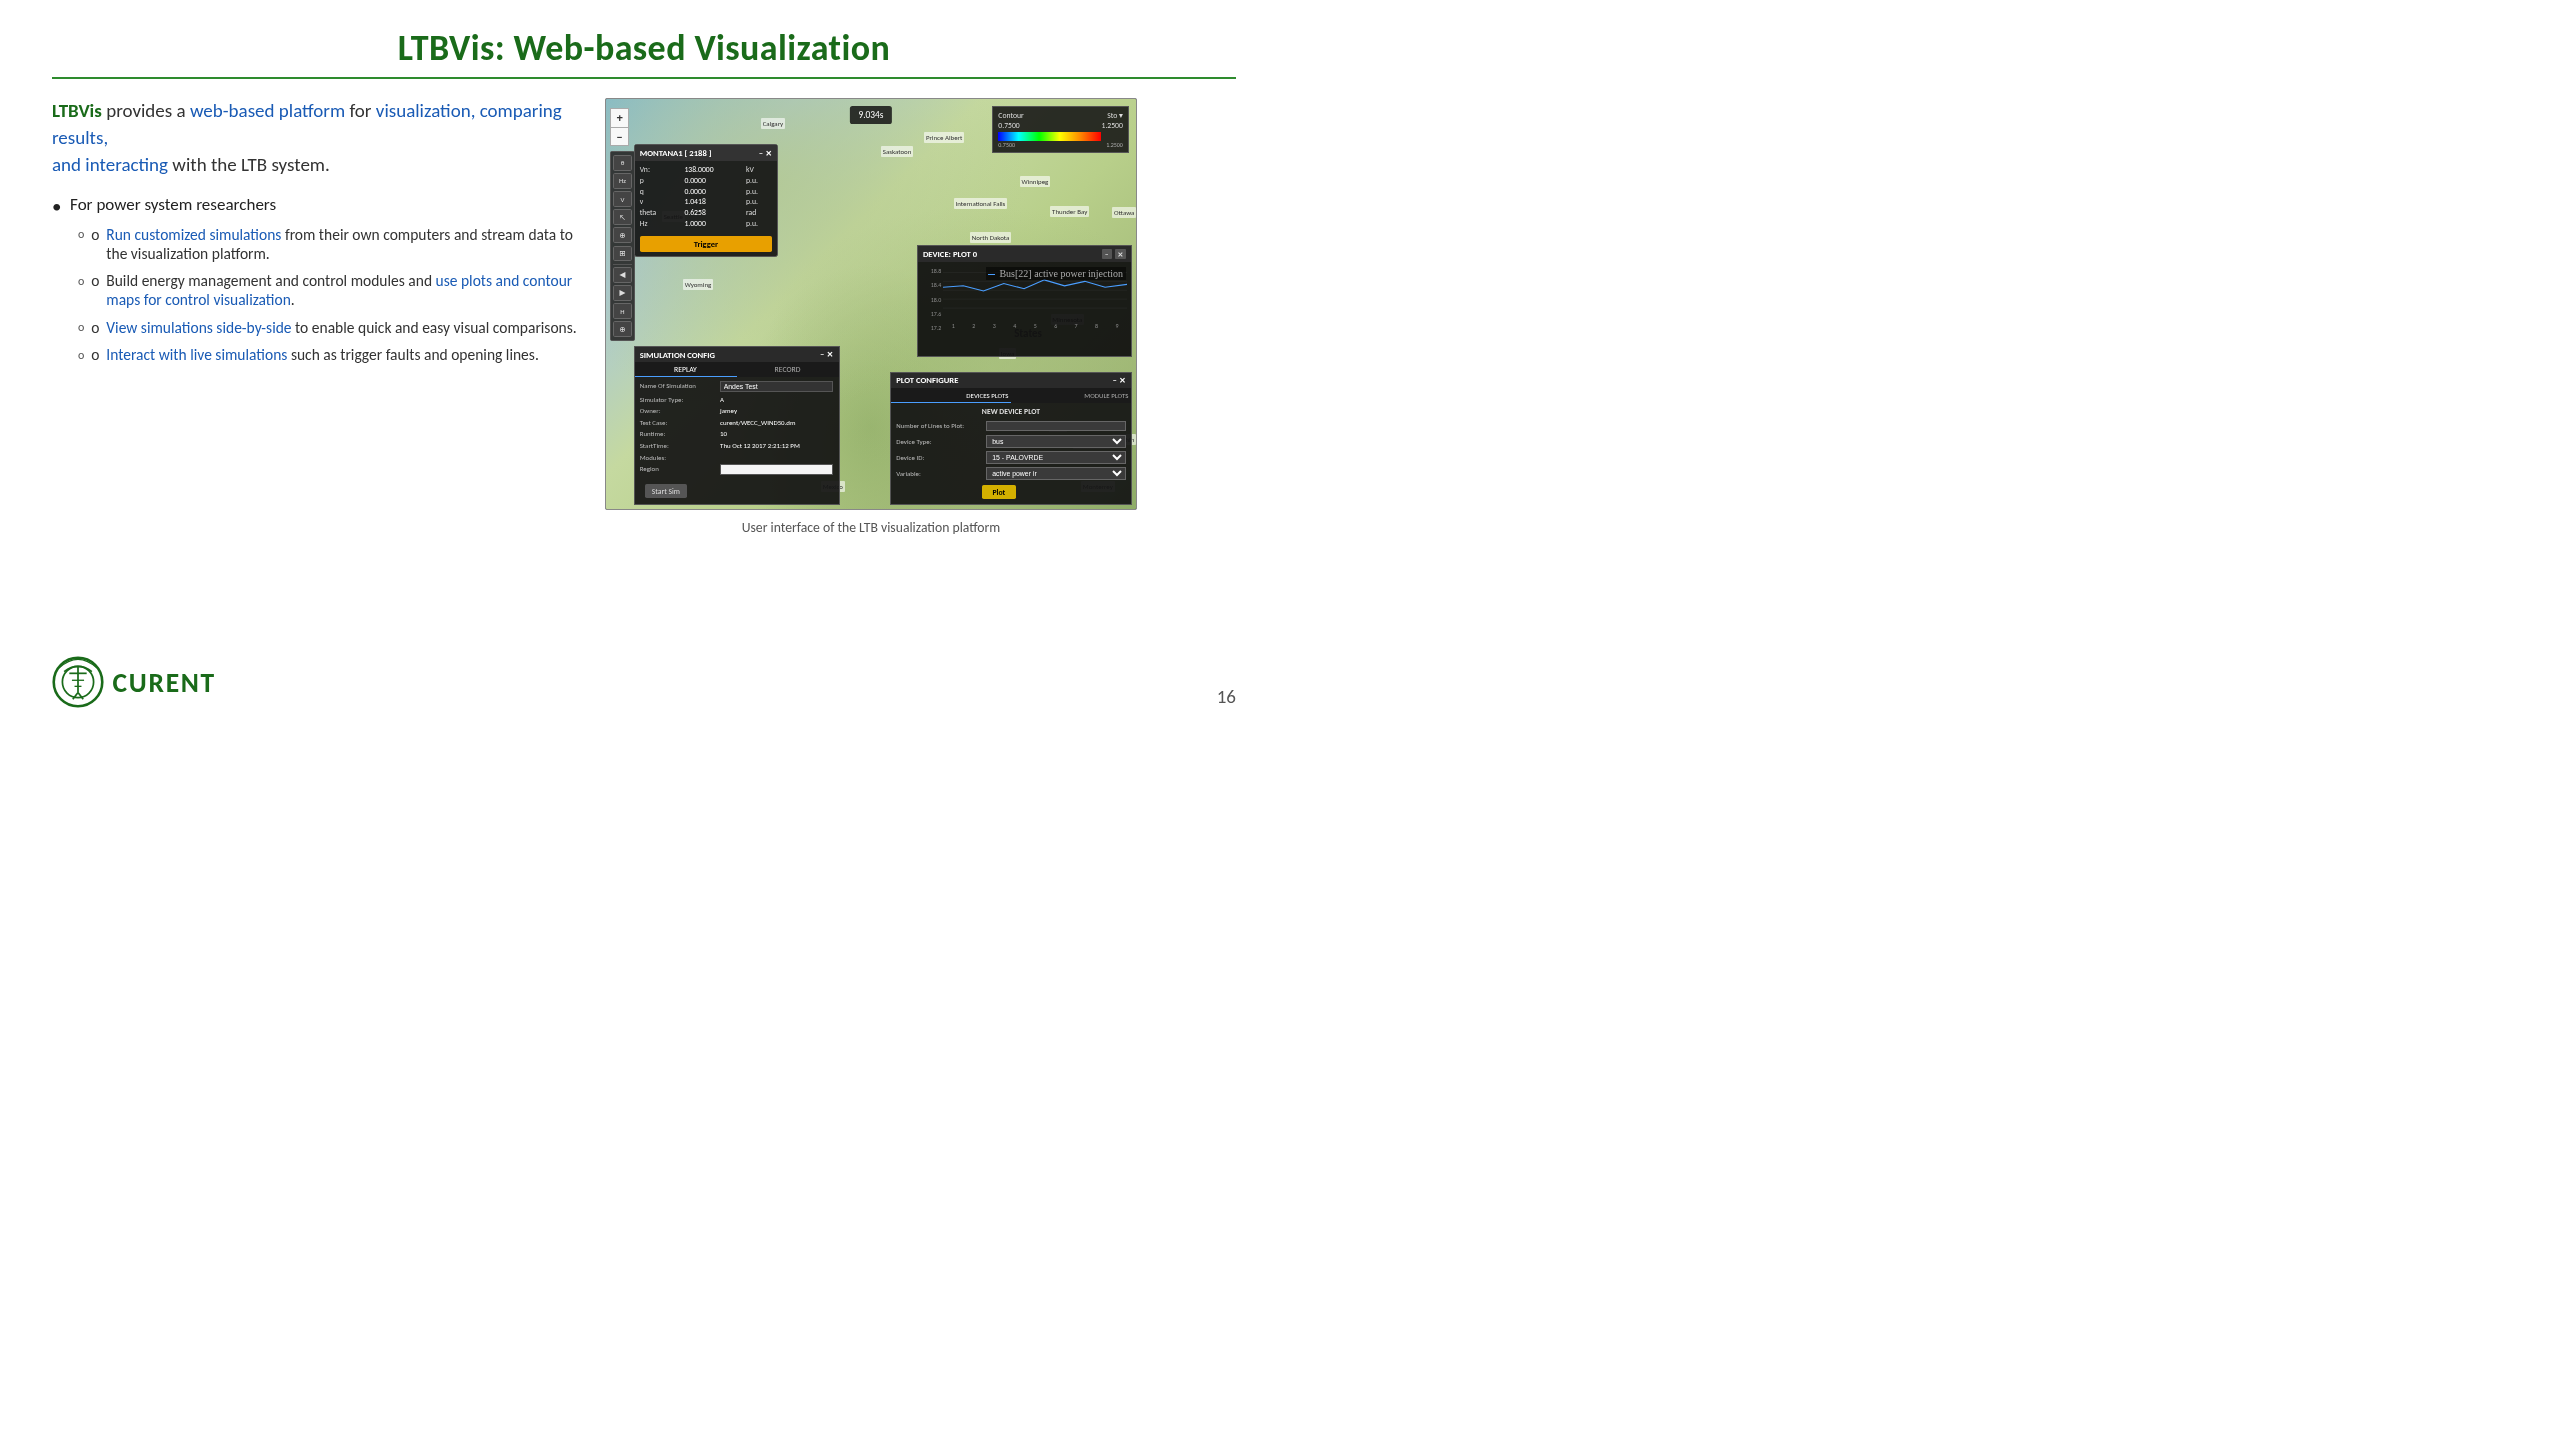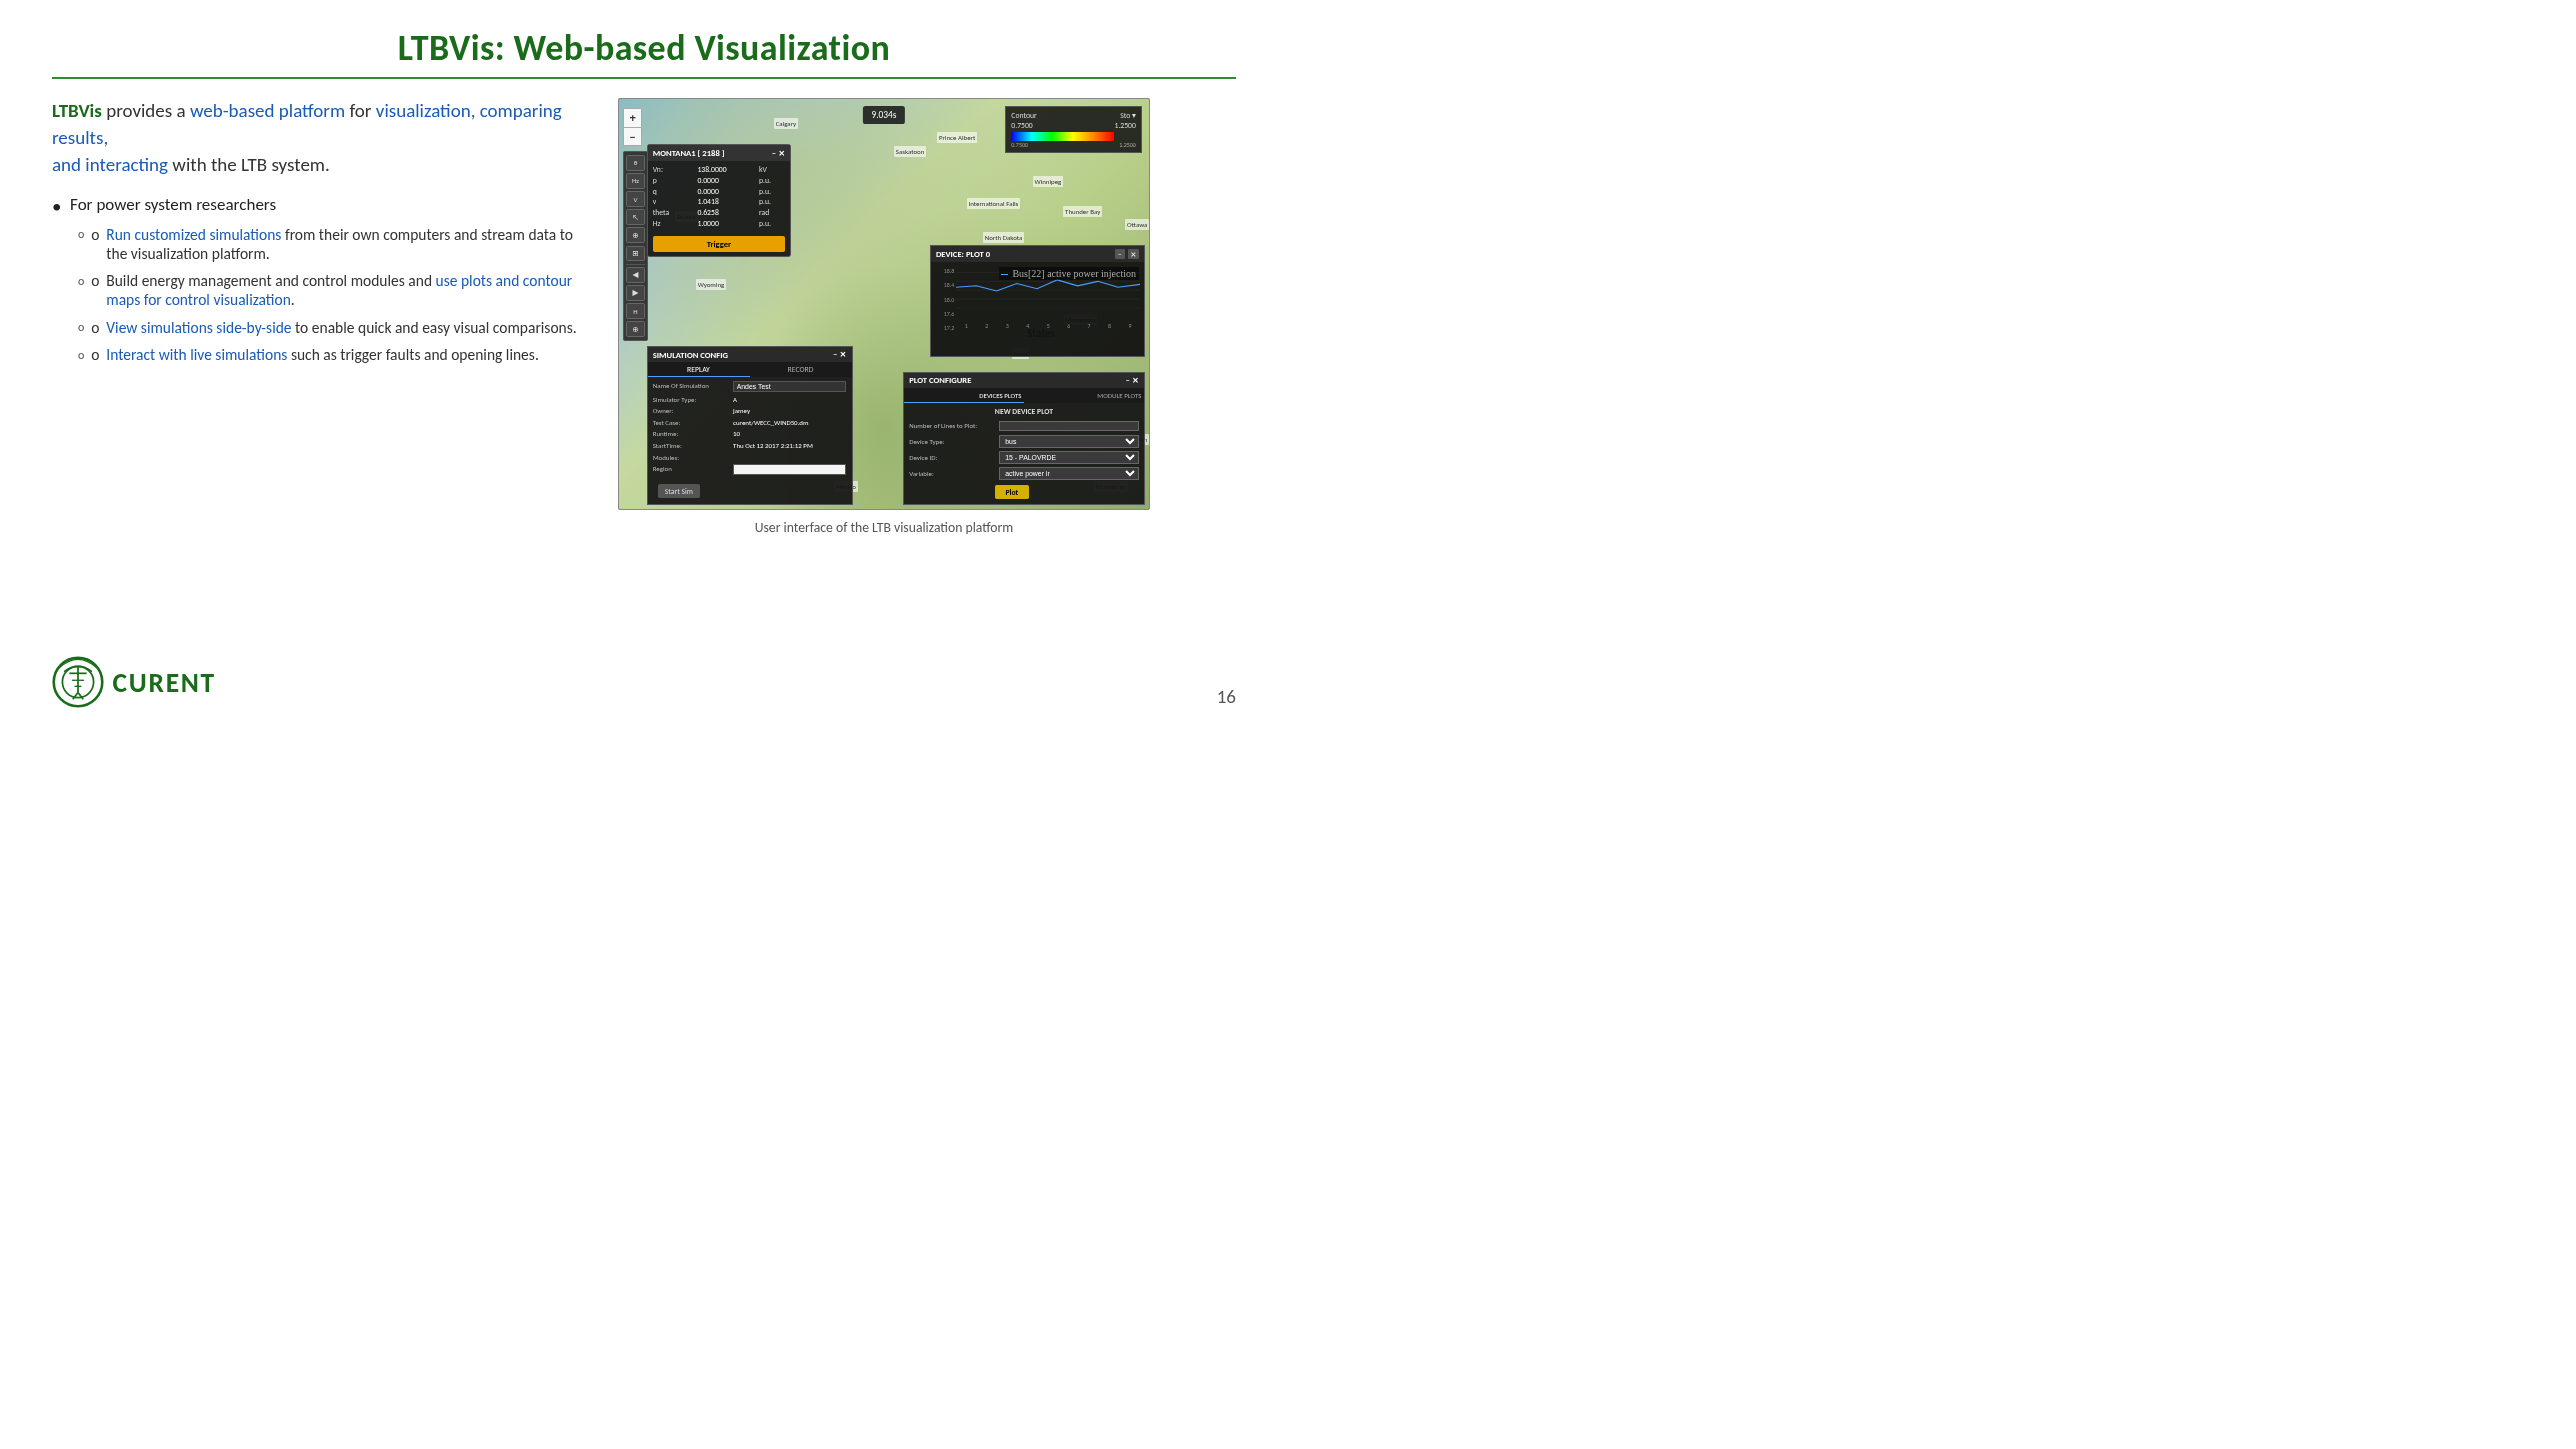--- a/index.html
+++ b/index.html
@@ -34,21 +34,21 @@
     .divider {
       width: 100%;
       height: 2.6px;
       background: #2e8b2e;
       margin-bottom: 19px;
     }
 
     
     .content-area {
       display: flex;
-      gap: 34px;
+      gap: 21px;
       align-items: flex-start;
     }
 
     
     .text-column {
       flex: 1;
       max-width: 532px;
     }
 
     .intro-text {
@@ -662,21 +662,21 @@
         <div class="city-label" style="top:249px;right:120px;">Iowa</div>
         <div class="city-label" style="top:258px;left:155px;">Salt Lake City</div>
         <div class="city-label" style="top:275px;right:30px;">Oklahoma</div>
         <div class="states-label" style="top:228px;right:94px;">States</div>
         <div class="city-label" style="top:322px;right:69px;">Texas</div>
         <div class="city-label" style="top:339px;right:26px;">San Antonio</div>
         <div class="city-label" style="top:283px;left:86px;"></div>
         <div class="city-label" style="top:382px;left:215px;">Mexico</div>
         <div class="city-label" style="top:382px;right:21.5px;">Monterrey</div>
         <div class="city-label" style="top:335px;right:0px;">Washin</div>
-        <div class="city-label" style="top:120px;right:0px;text-align:center;">Ottawa</div>
+        <div class="city-label" style="top:108px;right:0px;text-align:center;">Ottawa</div>
         <div class="city-label" style="top:107px;right:47px;">Thunder Bay</div>
         <div class="city-label" style="top:99px;right:129px;">International Falls</div>
 
         <div class="info-panel">
           <div class="info-panel-header">
             <span>MONTANA1 [ 2188 ]</span>
             <div style="display:flex;gap:2.6px;">
               <span style="font-size:7.7px;cursor:pointer;">−</span>
               <span style="font-size:7.7px;cursor:pointer;">✕</span>
             </div>

